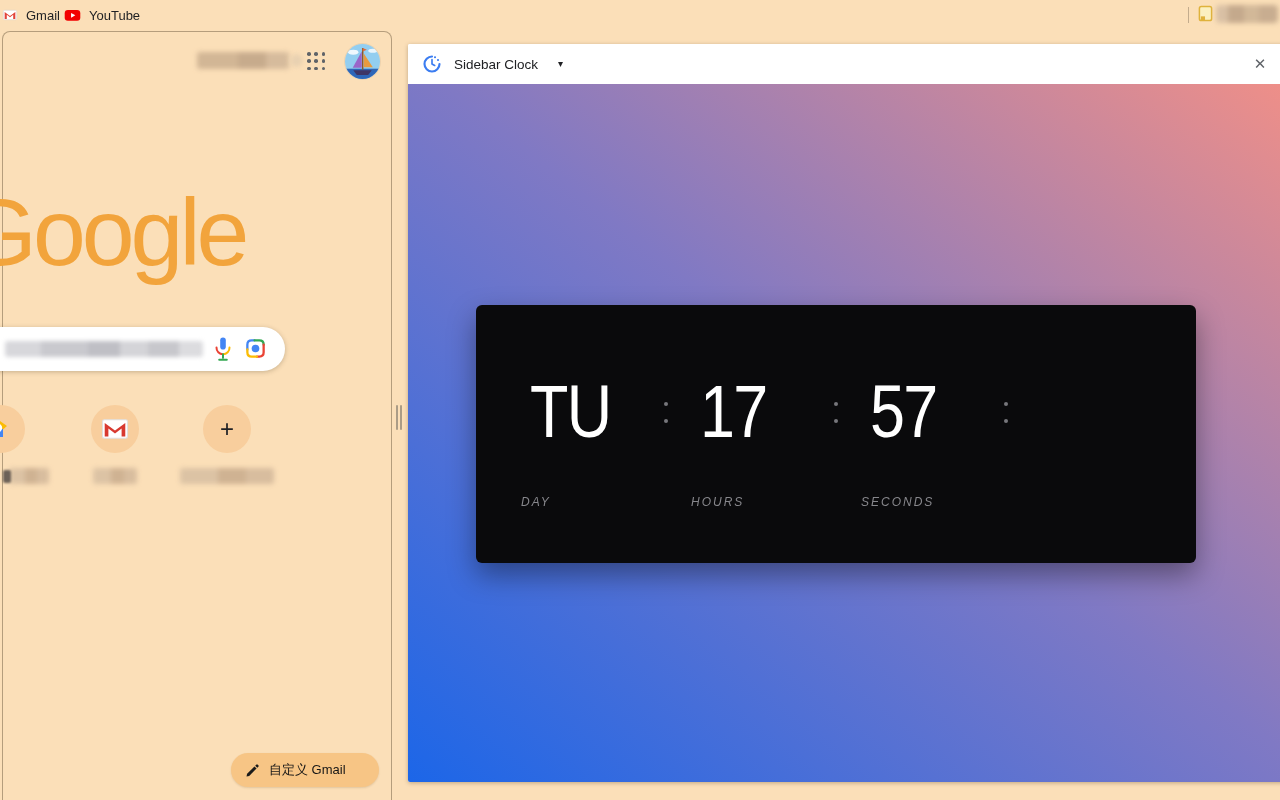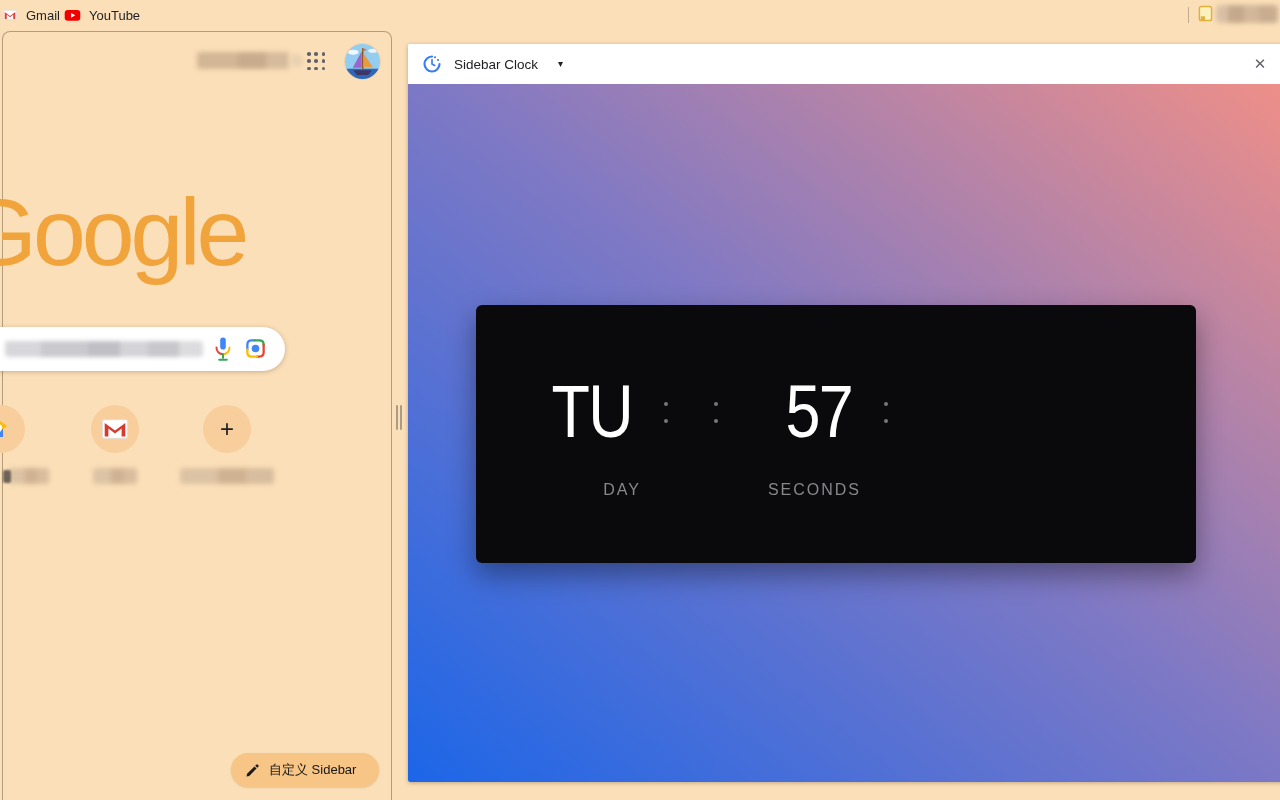--- a/index.html
+++ b/index.html
@@ -78,24 +78,24 @@
   .sp-spacer { flex:1; }
   .sp-close { width:26px; height:26px; display:flex; align-items:center; justify-content:center;
       font-size:15px; color:#5f6368; cursor:pointer; border-radius:50%; }
 
   .sp-content { position:absolute; left:0; top:40px; right:0; bottom:0;
       background:linear-gradient(to top right,#1C66E8 0%,#8079C4 52%,#EF8F88 100%); }
 
   .clock-card { position:absolute; left:68px; top:221px; width:720px; height:258px; background:#0A0A0C;
       border-radius:6px; box-shadow:0 12px 28px rgba(0,0,0,.38); }
   .clock-row { display:flex; padding:44px 45px 0; }
-  .clock-col { width:120px; text-align:right; }
+  .clock-col { width:120px; text-align:left; }
   .clock-digit { font-size:74px; font-weight:400; color:#ffffff; line-height:126px;
       letter-spacing:-2px; transform:scaleX(.85); white-space:nowrap; }
-  .clock-label { margin-top:6px; font-size:16px; letter-spacing:2px; color:#87878C; }
+  .clock-label { margin-top:20px; font-size:12px; letter-spacing:2px; color:#87878C;font-style:italic; }
   .clock-colon { width:50px; height:126px; display:flex; flex-direction:column;
       align-items:center; justify-content:center; gap:13px; }
   .clock-colon i { width:4px; height:4px; border-radius:50%; background:#77777C; }
 
   svg { display:block; }
 </style>
 </head>
 <body>
 
 <div id="app">
@@ -207,21 +207,21 @@
     <div class="sc-label-blur sc-lb2"></div>
     <div class="sc-label-blur sc-lb3"></div>
 
     <div class="customize-btn">
       <span>
         <svg width="15" height="15" viewBox="0 0 20 20">
           <path d="M2.8 14.4 L12.6 4.6 L15.4 7.4 L5.6 17.2 L2 18 Z" fill="#1a1a1a"></path>
           <path d="M13.6 3.6 l1.4-1.4 a1.4 1.4 0 0 1 2 0 l.8.8 a1.4 1.4 0 0 1 0 2 l-1.4 1.4 z" fill="#1a1a1a"></path>
         </svg>
       </span>
-      <span class="lbl">自定义 Sidebar</span>
+      <span class="lbl">自定义 Gmail</span>
     </div>
   </div>
 
   <div class="divider-handle">
       <i></i>
       <i></i>
     </div>
 
   <div class="side-panel">
     <div class="sp-header">
@@ -243,20 +243,24 @@
       <div class="clock-card">
         <div class="clock-row">
           <div class="clock-col">
             <div class="clock-digit">TU</div>
             <div class="clock-label">DAY</div>
           </div>
           <div class="clock-colon">
               <i></i>
               <i></i>
             </div>
+          <div class="clock-col">
+            <div class="clock-digit">17</div>
+            <div class="clock-label">HOURS</div>
+          </div>
           <div class="clock-colon">
               <i></i>
               <i></i>
             </div>
           <div class="clock-col">
             <div class="clock-digit">57</div>
             <div class="clock-label">SECONDS</div>
           </div>
           <div class="clock-colon">
               <i></i>

